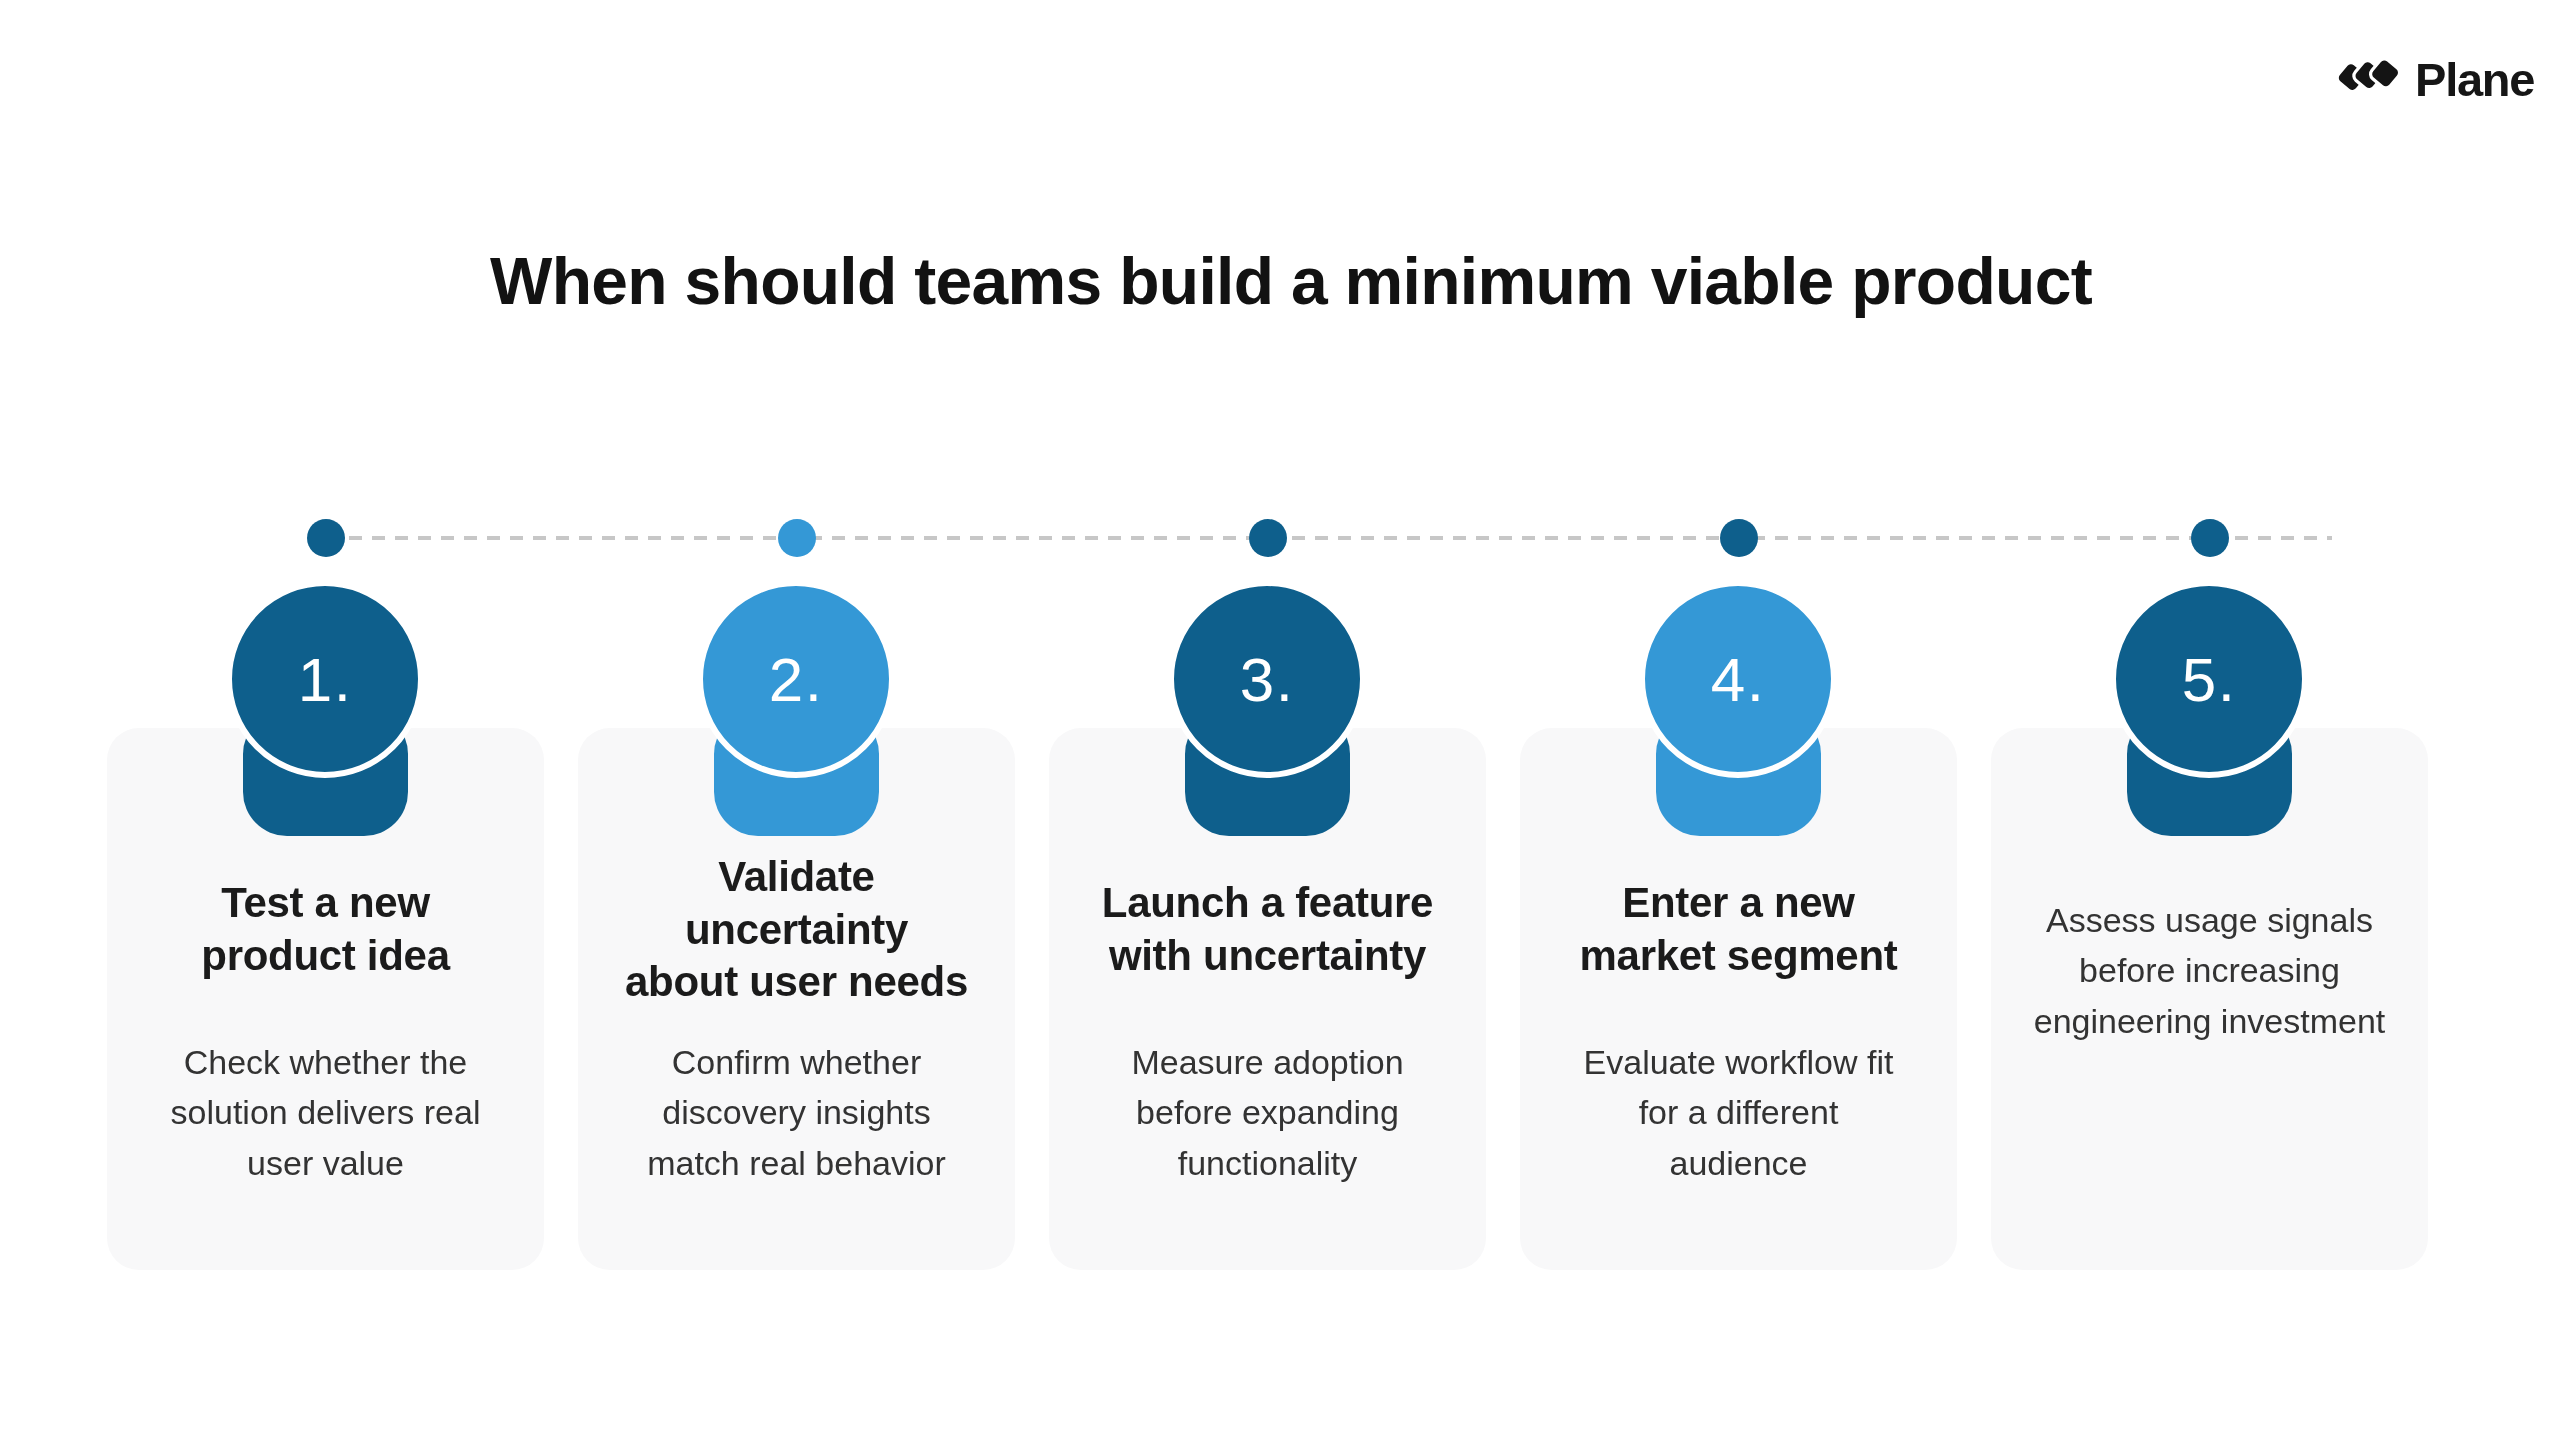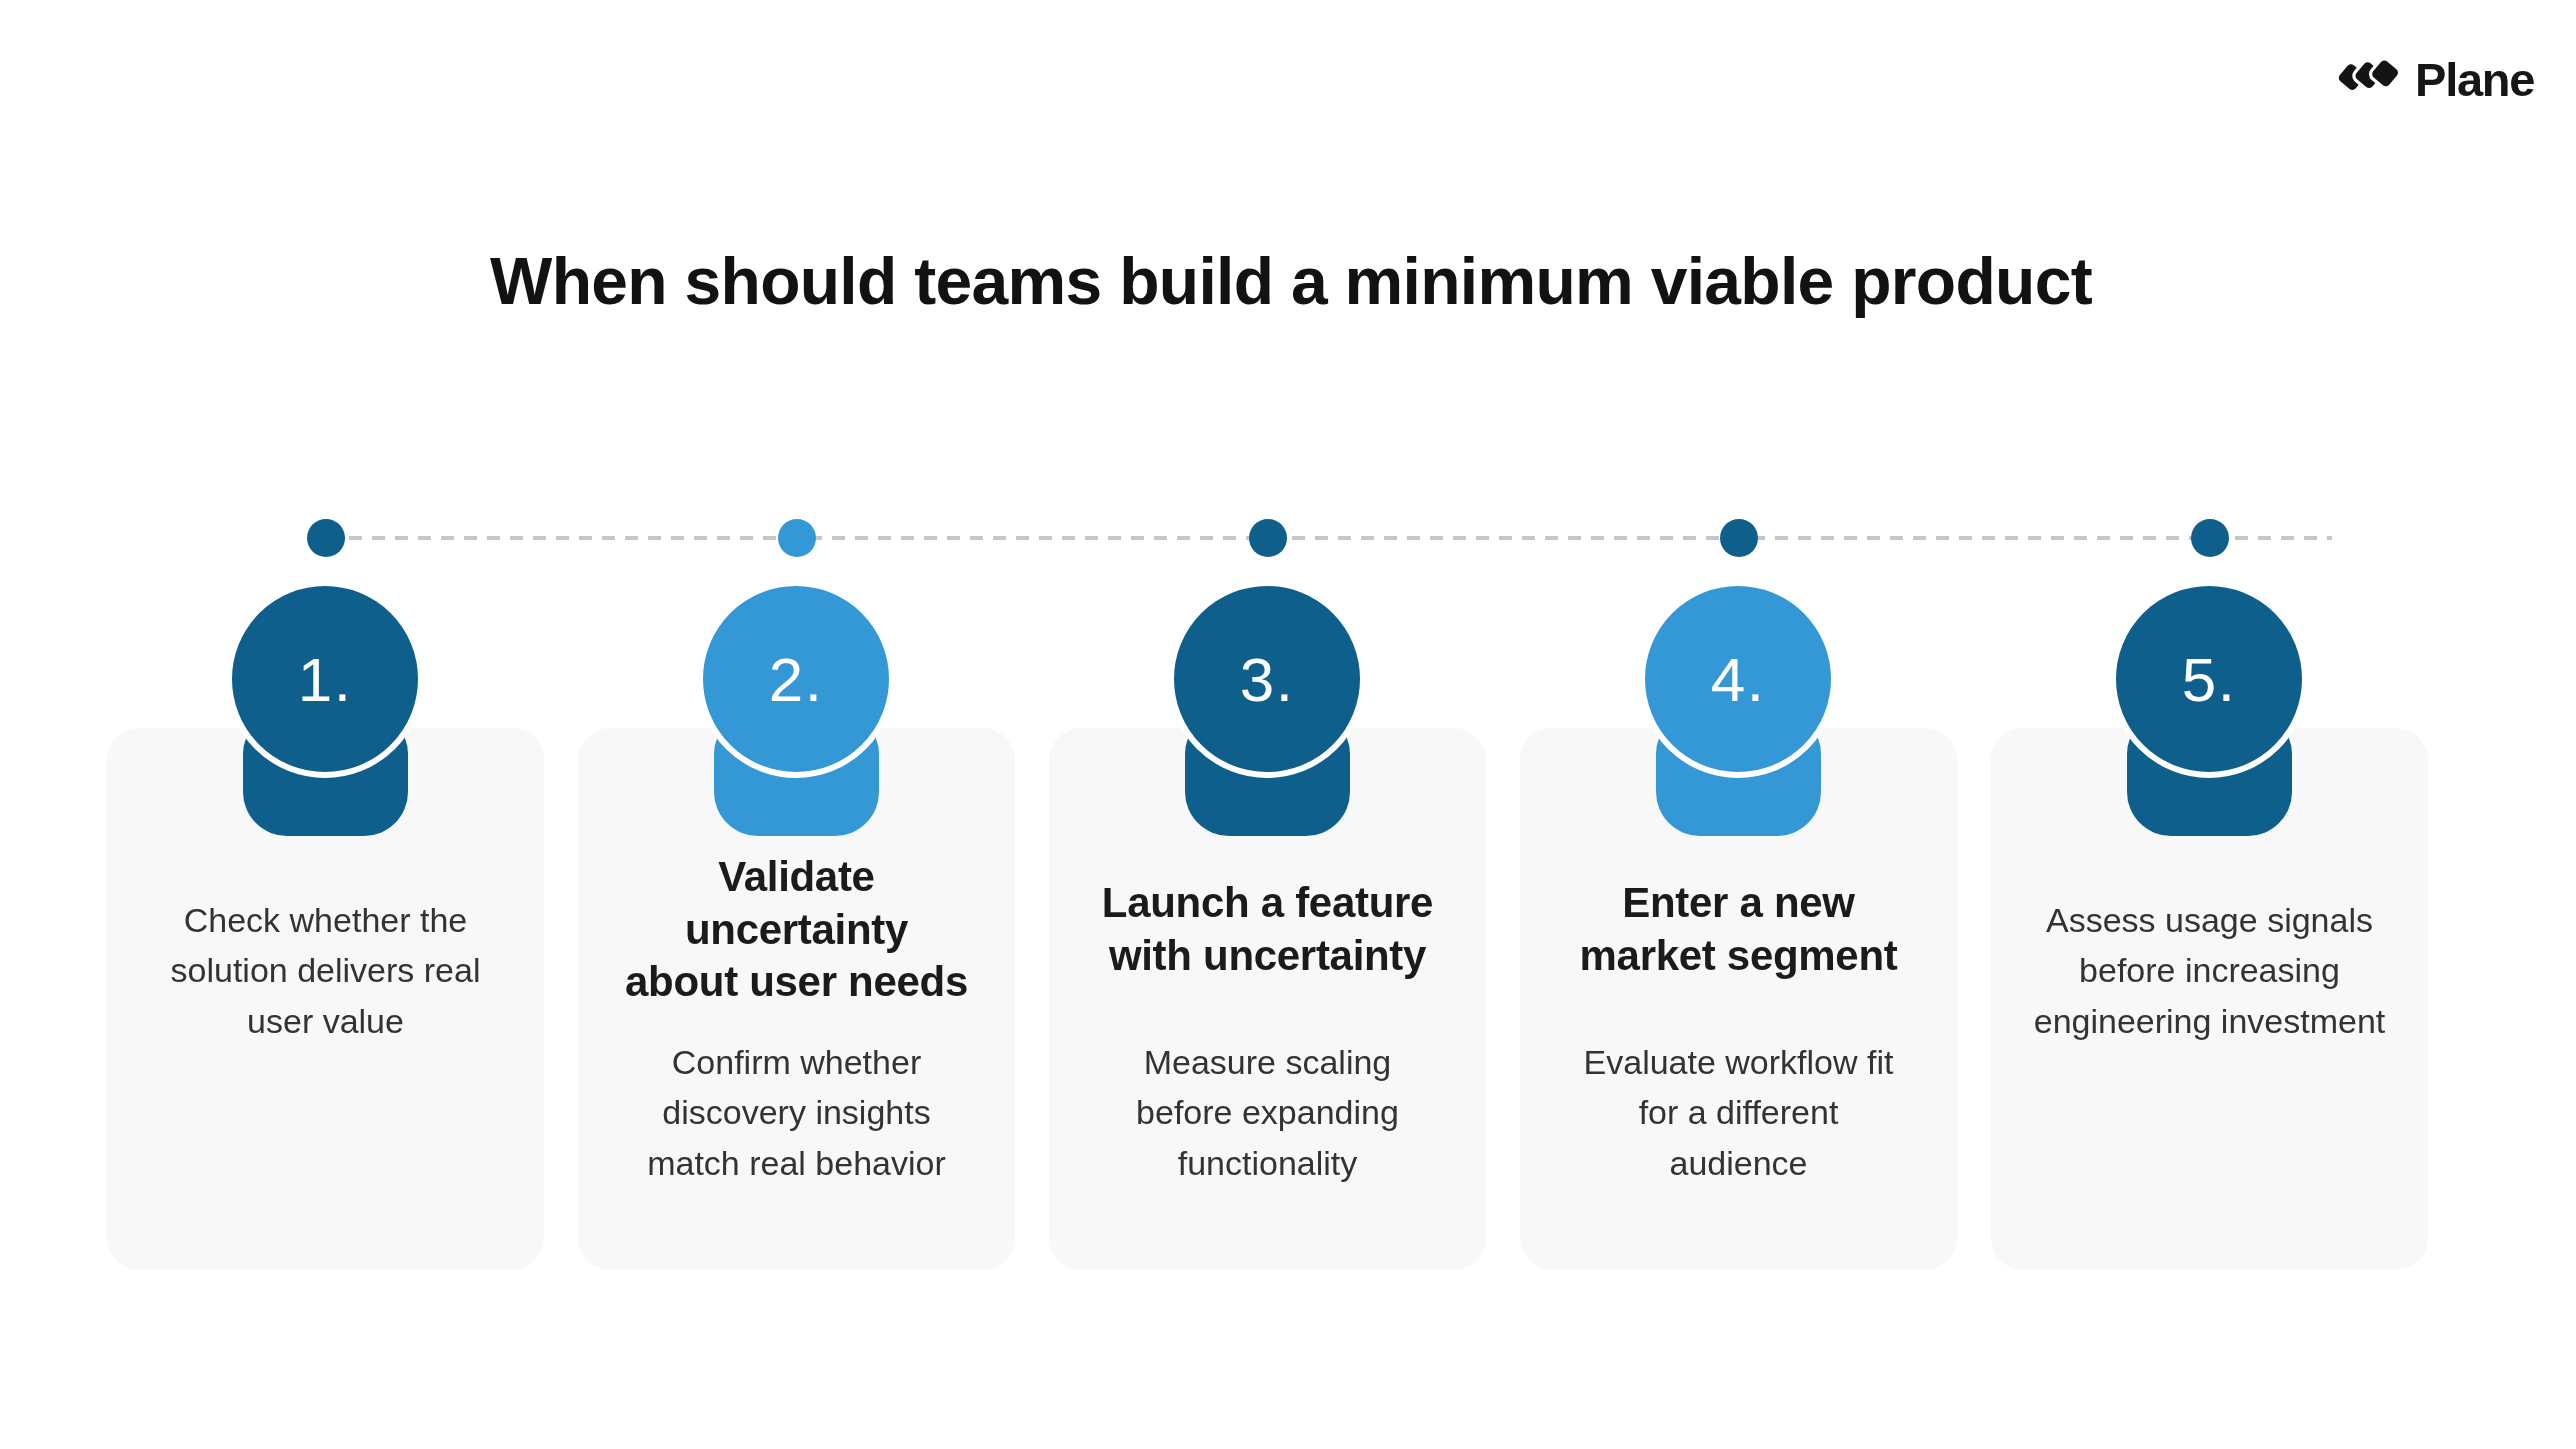--- a/index.html
+++ b/index.html
@@ -122,36 +122,38 @@
   <div class="bubble c3 tone-light">
     <span class="step-number">4.</span>
   </div>
 
   <div class="tab c4 tone-dark"></div>
   <div class="bubble c4 tone-dark">
     <span class="step-number">5.</span>
   </div>
 
   <div class="step-text c0">
+    <h2 class="step-heading">Test a new
+product idea</h2>
     <p class="step-body">Check whether the
 solution delivers real
 user value</p>
   </div>
   <div class="step-text c1">
     <h2 class="step-heading">Validate
 uncertainty
 about user needs</h2>
     <p class="step-body">Confirm whether
 discovery insights
 match real behavior</p>
   </div>
   <div class="step-text c2">
     <h2 class="step-heading">Launch a feature
 with uncertainty</h2>
-    <p class="step-body">Measure scaling
+    <p class="step-body">Measure adoption
 before expanding
 functionality</p>
   </div>
   <div class="step-text c3">
     <h2 class="step-heading">Enter a new
 market segment</h2>
     <p class="step-body">Evaluate workflow fit
 for a different
 audience</p>
   </div>

